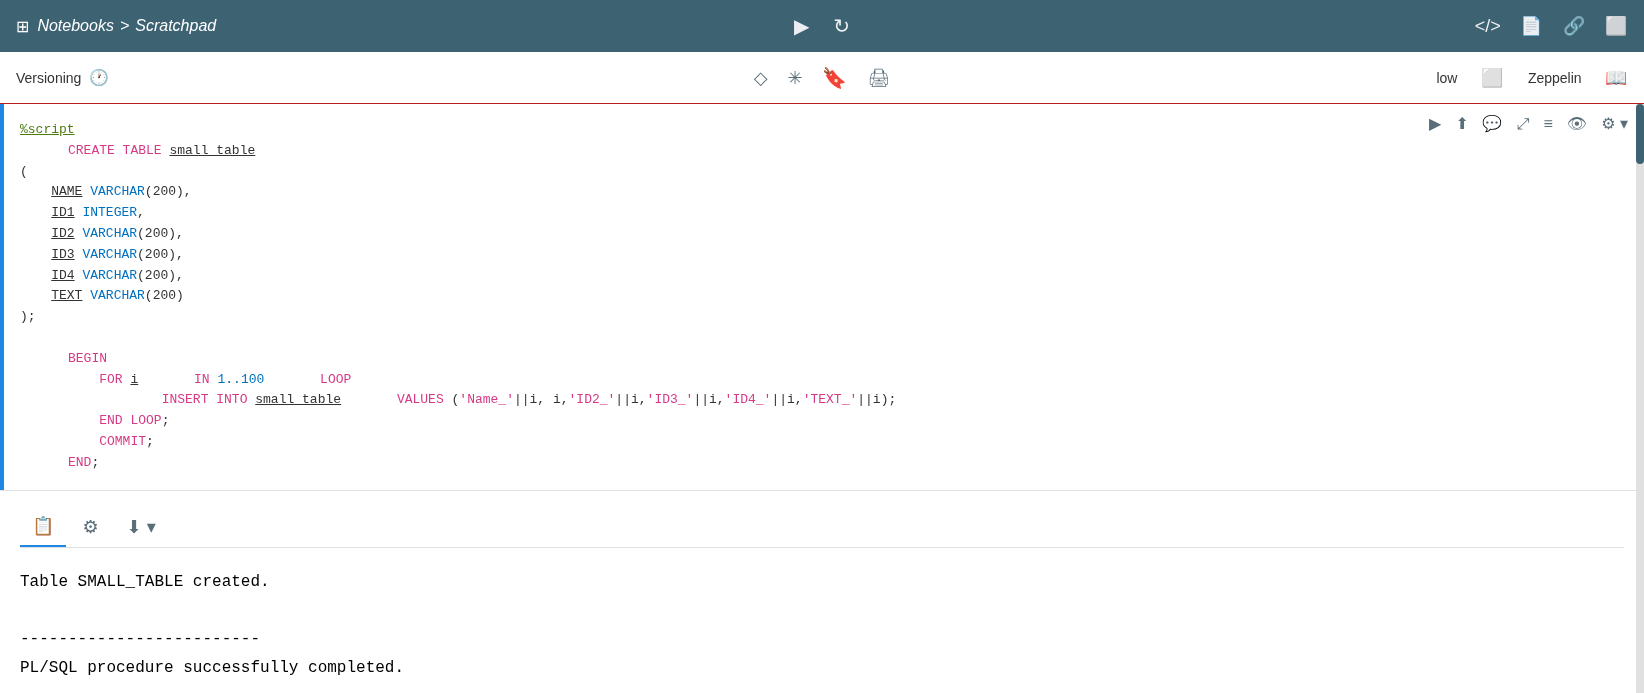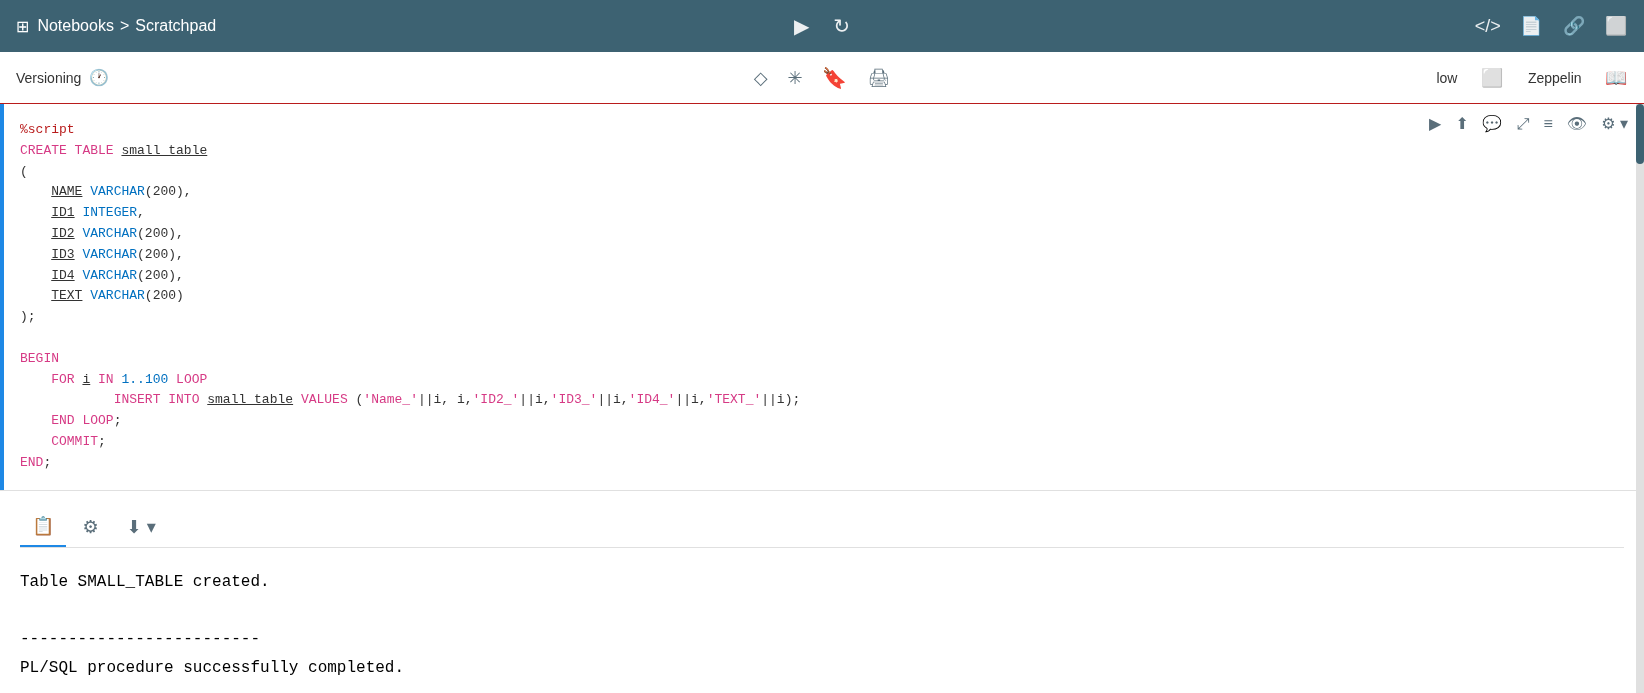--- a/index.html
+++ b/index.html
@@ -20,20 +20,21 @@
       gap: 8px;
       flex: 1;
     }
     .top-bar-title {
       font-size: 16px;
       font-weight: 500;
       color: white;
       display: flex;
       align-items: center;
       gap: 6px;
+      font-style: italic;
     }
     .top-bar-center {
       display: flex;
       align-items: center;
       gap: 24px;
     }
     .top-bar-right {
       display: flex;
       align-items: center;
       gap: 20px;
@@ -123,24 +124,24 @@
       cursor: pointer;
     }
 
     .code-content {
       padding: 16px 20px;
       font-family: 'Consolas', 'Monaco', 'Courier New', monospace;
       font-size: 13px;
       line-height: 1.6;
       color: #333;
     }
-    .kw { color: #d63a85; font-weight: normal; }
+    .kw { color: #d63a85; font-weight: normal; margin-left: 48px; }
     .kw2 { color: #0070c0; }
     .str { color: #d63a85; }
-    .cm { color: #b91c1c; }
+    .cm { color: #4d7c0f; text-decoration: underline; }
     .fn { color: #333; text-decoration: underline; }
 
     
     .output-area {
       background: white;
       padding: 16px 20px;
       min-height: 160px;
     }
     .output-tabs {
       display: flex;

